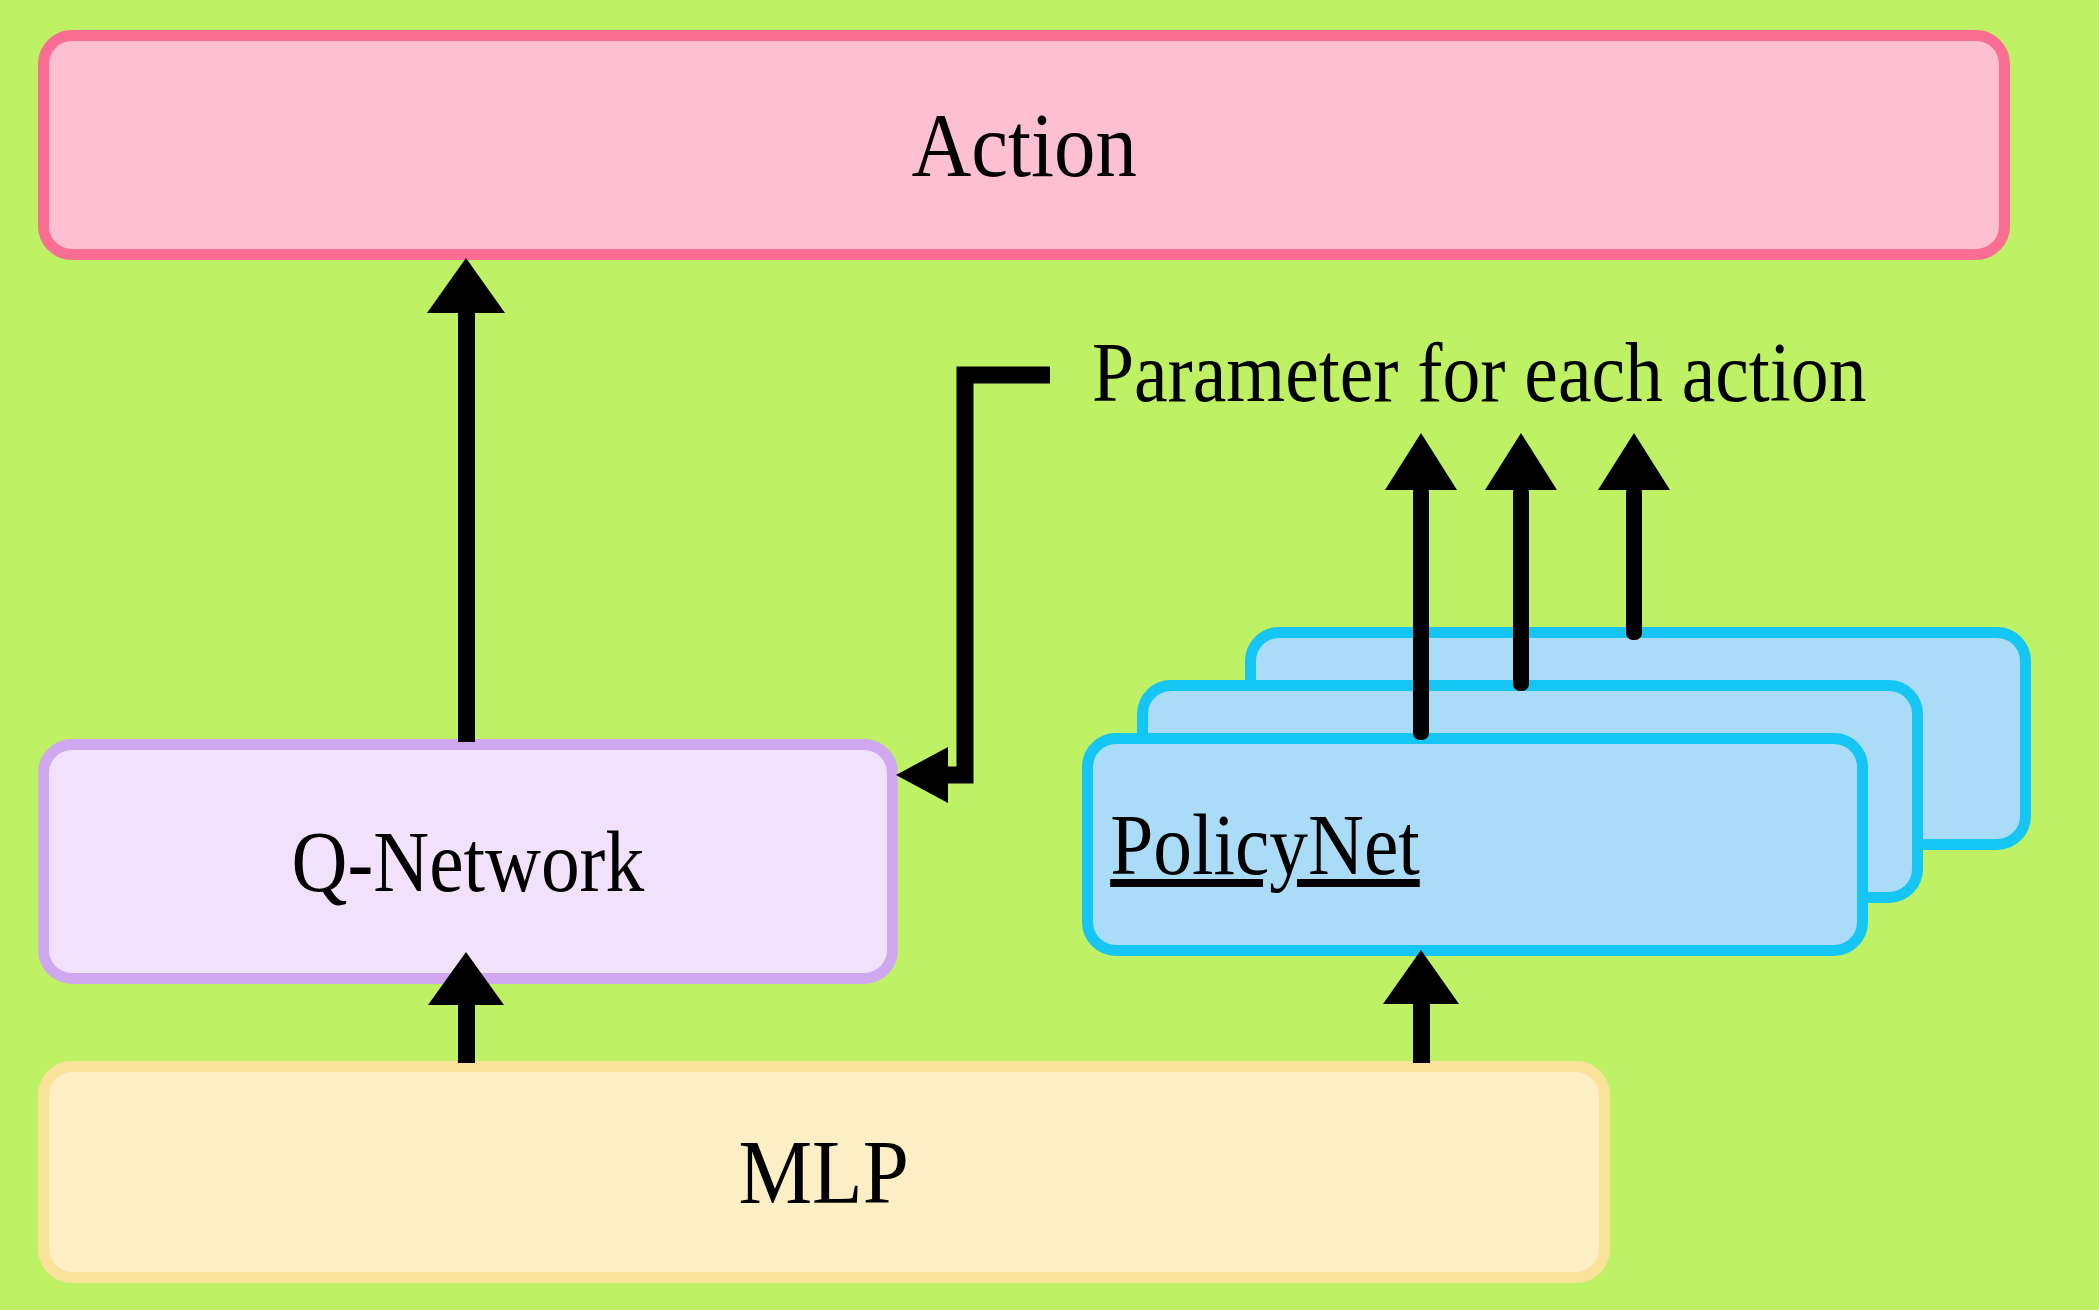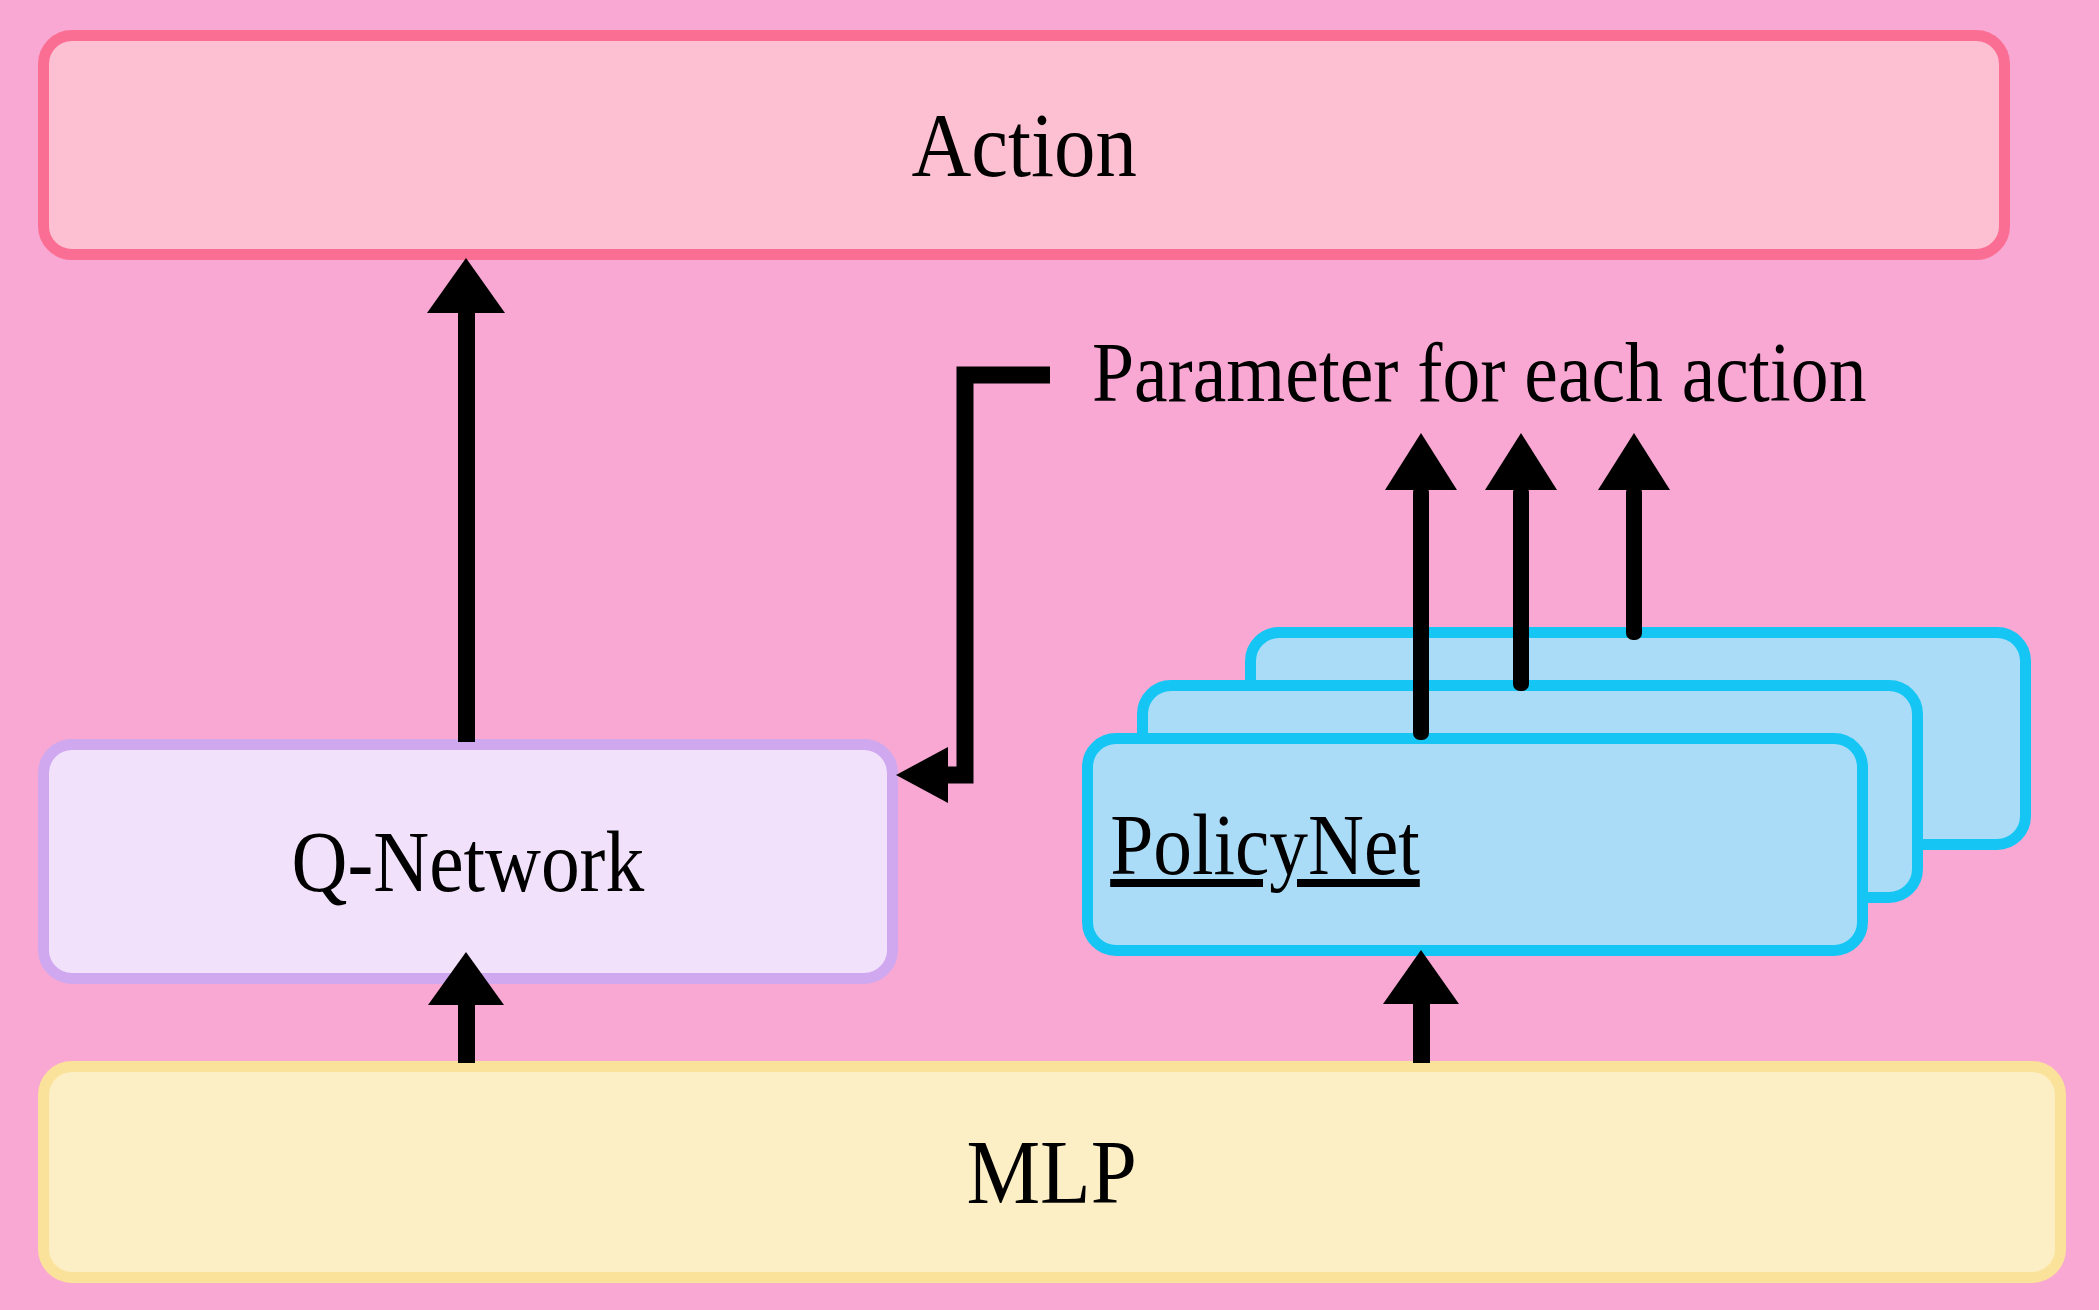--- a/index.html
+++ b/index.html
@@ -8,21 +8,21 @@
     padding: 0;
     background: #ffffff;
   }
   body {
     font-family: "Liberation Serif", "DejaVu Serif", serif;
   }
   #stage {
     position: relative;
     width: 2099px;
     height: 1310px;
-    background: #f9a8d4;
+    background: #bef264;
     overflow: hidden;
   }
   .node {
     position: absolute;
     box-sizing: border-box;
     display: flex;
     align-items: center;
     justify-content: center;
     border-radius: 34px;
     border-style: solid;
@@ -72,21 +72,21 @@
   #policy-card-front {
     left: 1082px; top: 733px; width: 786px; height: 223px;
     display: flex; align-items: center; justify-content: flex-start; text-decoration: underline;
   }
   #policy-card-front .node-label { font-size: 86px; }
 
   
   #mlp-node {
     left: 38px;
     top: 1061px;
-    width: 2028px;
+    width: 1572px;
     height: 222px;
     background: #fcefc5;
     border-color: #fae29a;
     border-width: 11px;
   }
   #mlp-node .node-label { font-size: 92px; }
 
   
   #edges {
     position: absolute;

